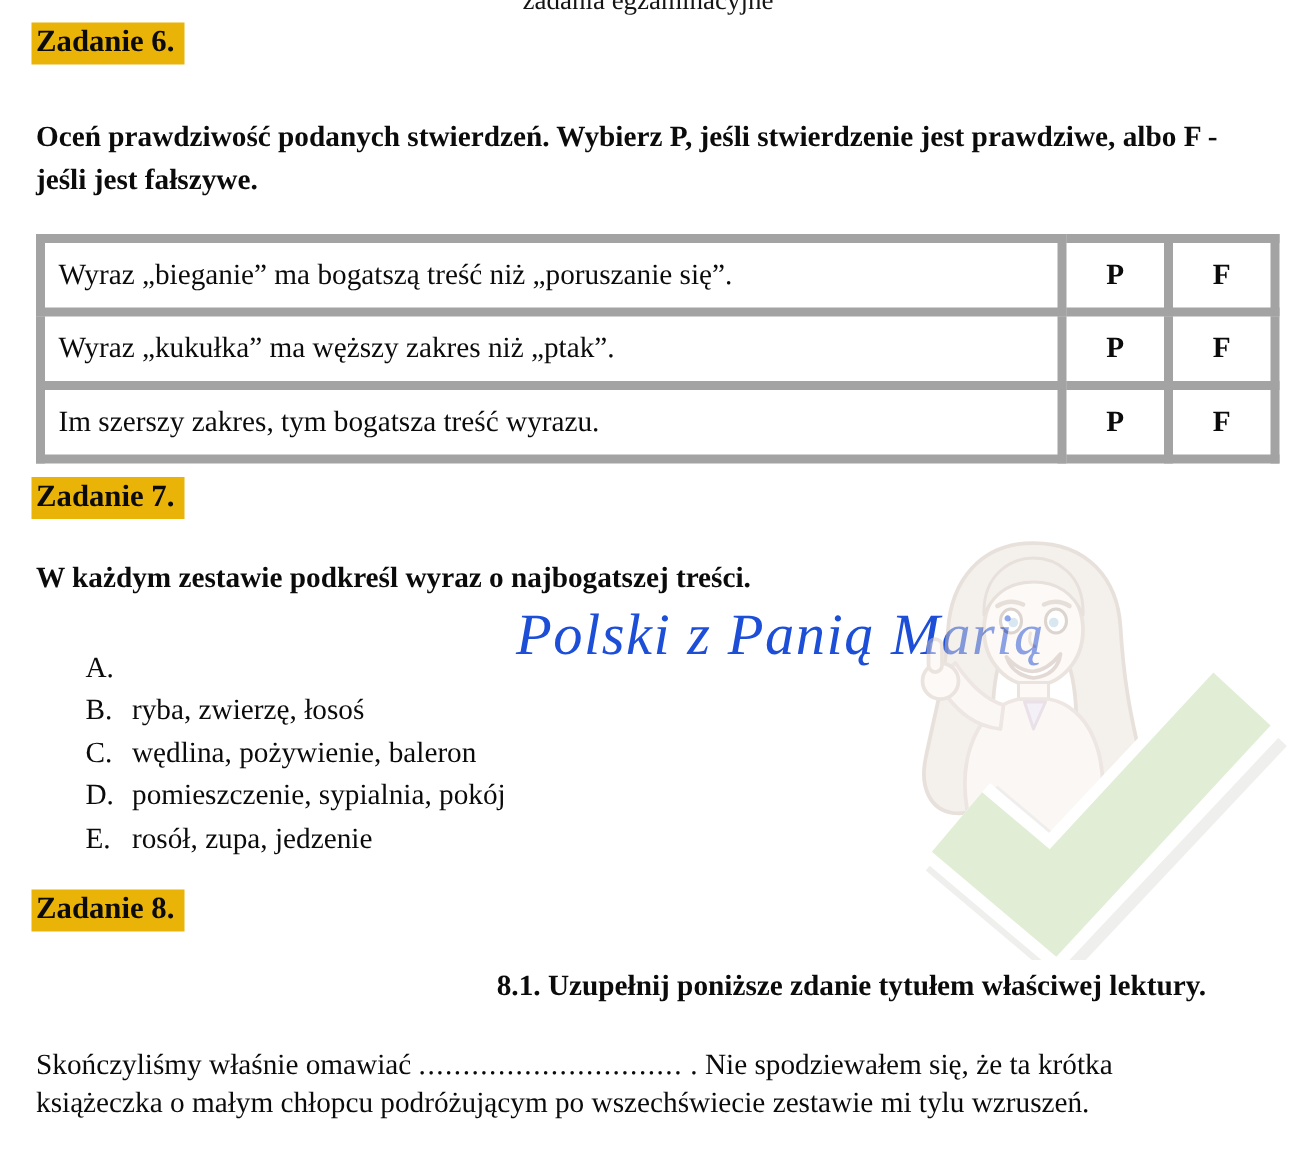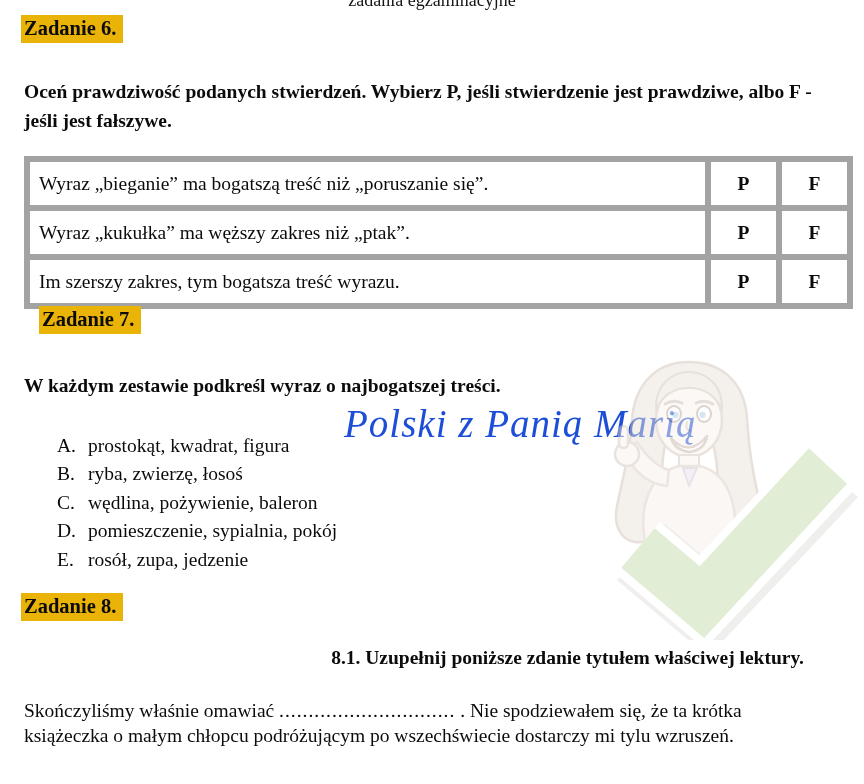--- a/index.html
+++ b/index.html
@@ -8,21 +8,21 @@
   .page{position:relative;width:864px;height:784px;background:#fff;}
 
   
   .header-clip{position:absolute;top:-10px;left:0;width:100%;text-align:center;
                font-size:18px;color:#151515;}
 
   
   .task-title{position:absolute;left:21px;display:inline-block;background:#eab308;
               font-weight:bold;font-size:20.5px;padding:2px 7px 3px 3px;}
   .t6{top:15px;}
-  .t7{top:306px;margin-left:18px;}
+  .t7{top:318px;}
   .t8{top:593px;}
 
   .instr{position:absolute;left:24px;font-weight:bold;font-size:19.5px;}
   .t6i{top:77px;width:800px;line-height:29px;}
   .t7i{top:375px;width:760px;}
   .t8i{top:647px;width:780px;text-align:right;}
 
   table.pf-table{position:absolute;left:24px;top:156px;width:799px;
                  border-collapse:collapse;table-layout:fixed;}
   table.pf-table td{border:6px solid #a3a3a3;height:41px;font-size:19.5px;
@@ -109,21 +109,20 @@
         </tr>
       </tbody>
     </table>
 
     <div class="task-title t7">Zadanie 7.</div>
     <div class="instr t7i">W każdym zestawie podkreśl wyraz o najbogatszej treści.</div>
 
     <div class="word-list">
       <div class="li">
         <span class="letter">A.</span>
-        <span class="words">prostokąt, kwadrat, figura</span>
       </div>
       <div class="li">
         <span class="letter">B.</span>
         <span class="words">ryba, zwierzę, łosoś</span>
       </div>
       <div class="li">
         <span class="letter">C.</span>
         <span class="words">wędlina, pożywienie, baleron</span>
       </div>
       <div class="li">
@@ -133,17 +132,17 @@
       <div class="li">
         <span class="letter">E.</span>
         <span class="words">rosół, zupa, jedzenie</span>
       </div>
     </div>
 
     <div class="task-title t8">Zadanie 8.</div>
     <div class="instr t8i">8.1. Uzupełnij poniższe zdanie tytułem właściwej lektury.</div>
 
     <div class="fill-par">
-      <span>Skończyliśmy właśnie omawiać </span><span class="blank">..............................</span><span> . Nie spodziewałem się, że ta krótka książeczka o małym chłopcu podróżującym po wszechświecie dostarczy mi tylu wzruszeń.</span>
+      <span>Skończyliśmy właśnie omawiać </span><span class="blank">..............................</span><span> . Nie spodziewałem się, że ta krótka książeczka o małym chłopcu podróżującym po wszechświecie zestawie mi tylu wzruszeń.</span>
     </div>
 
   </div>
 </div>
 
 </body></html>

